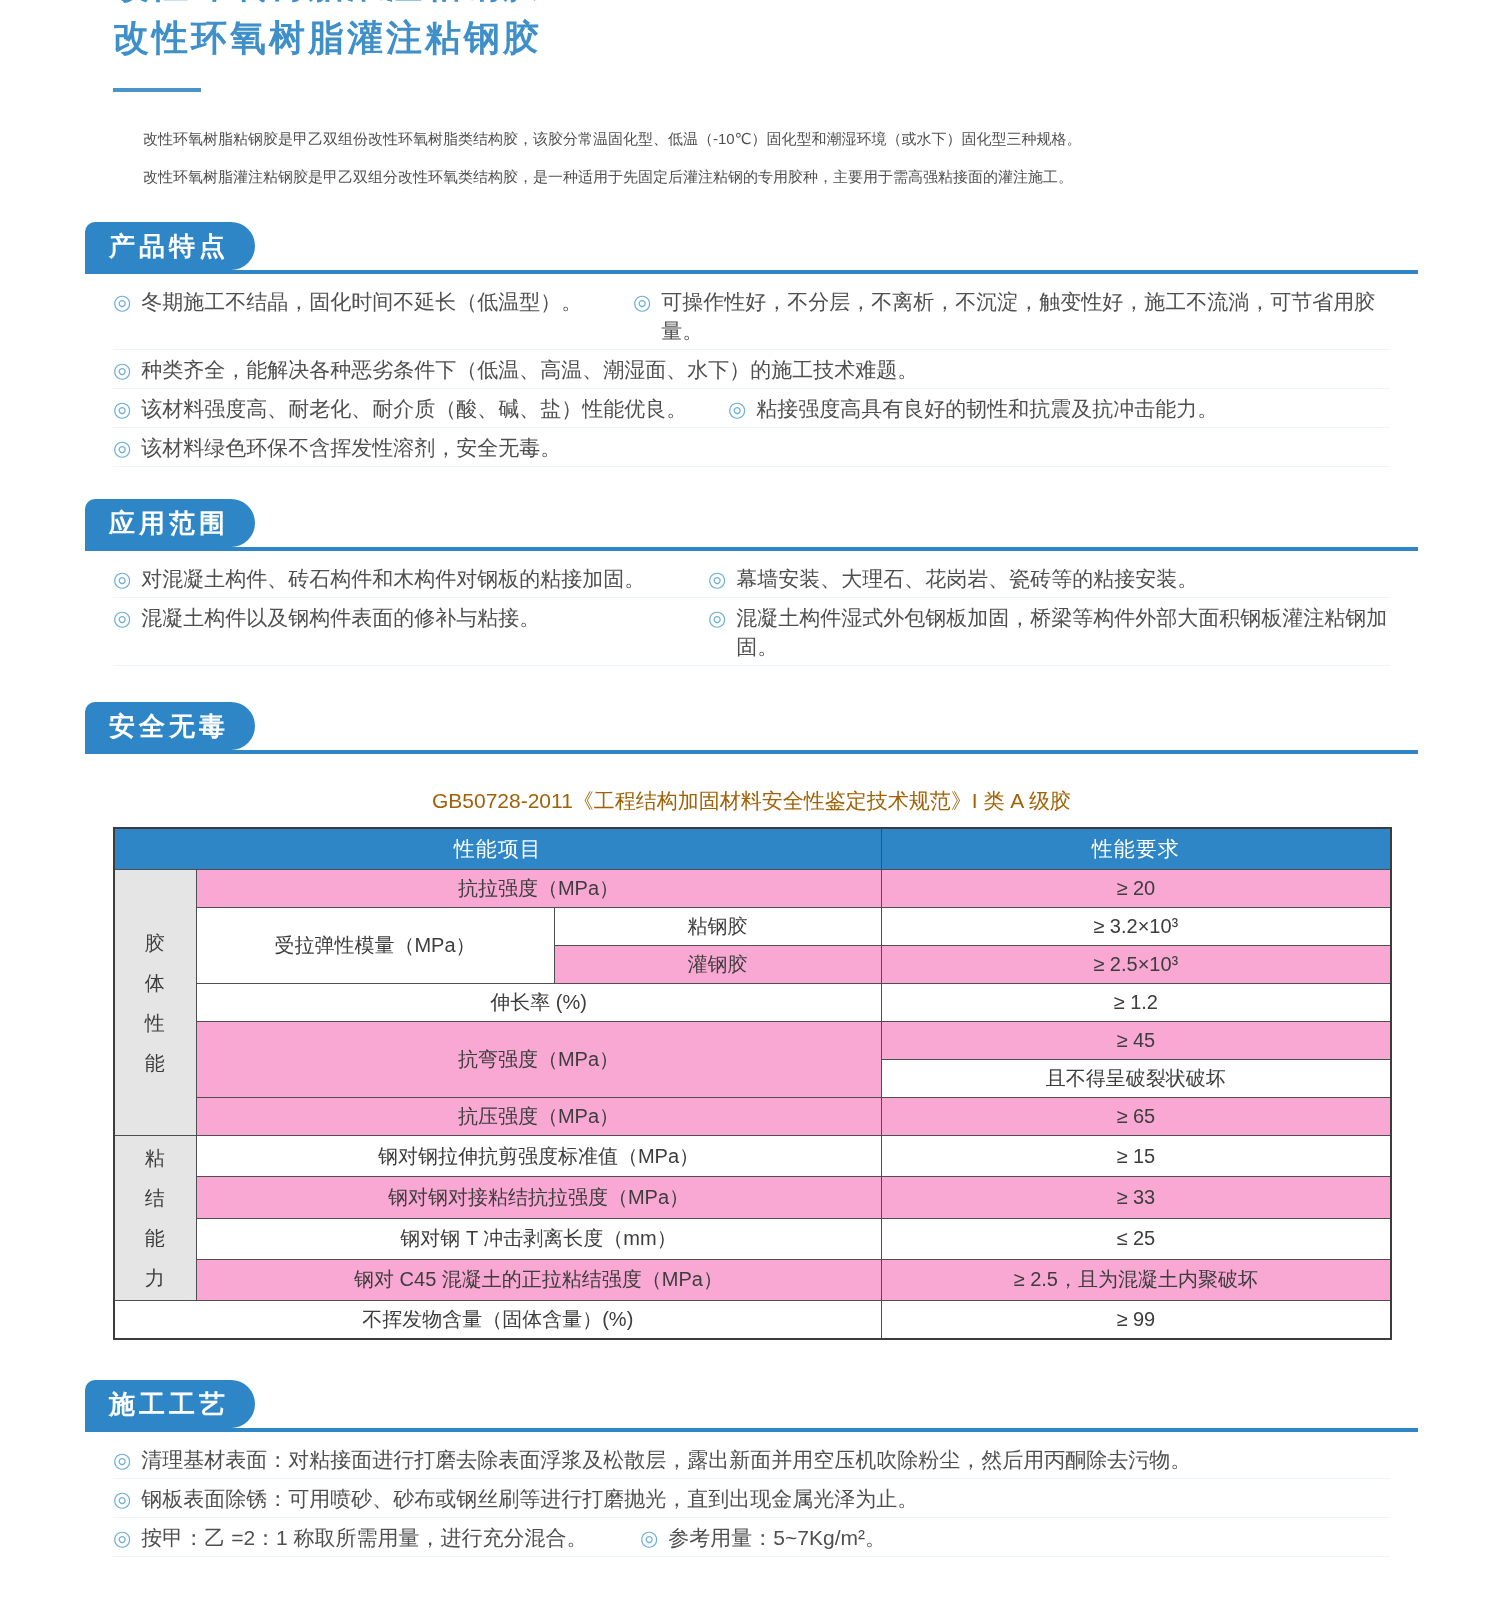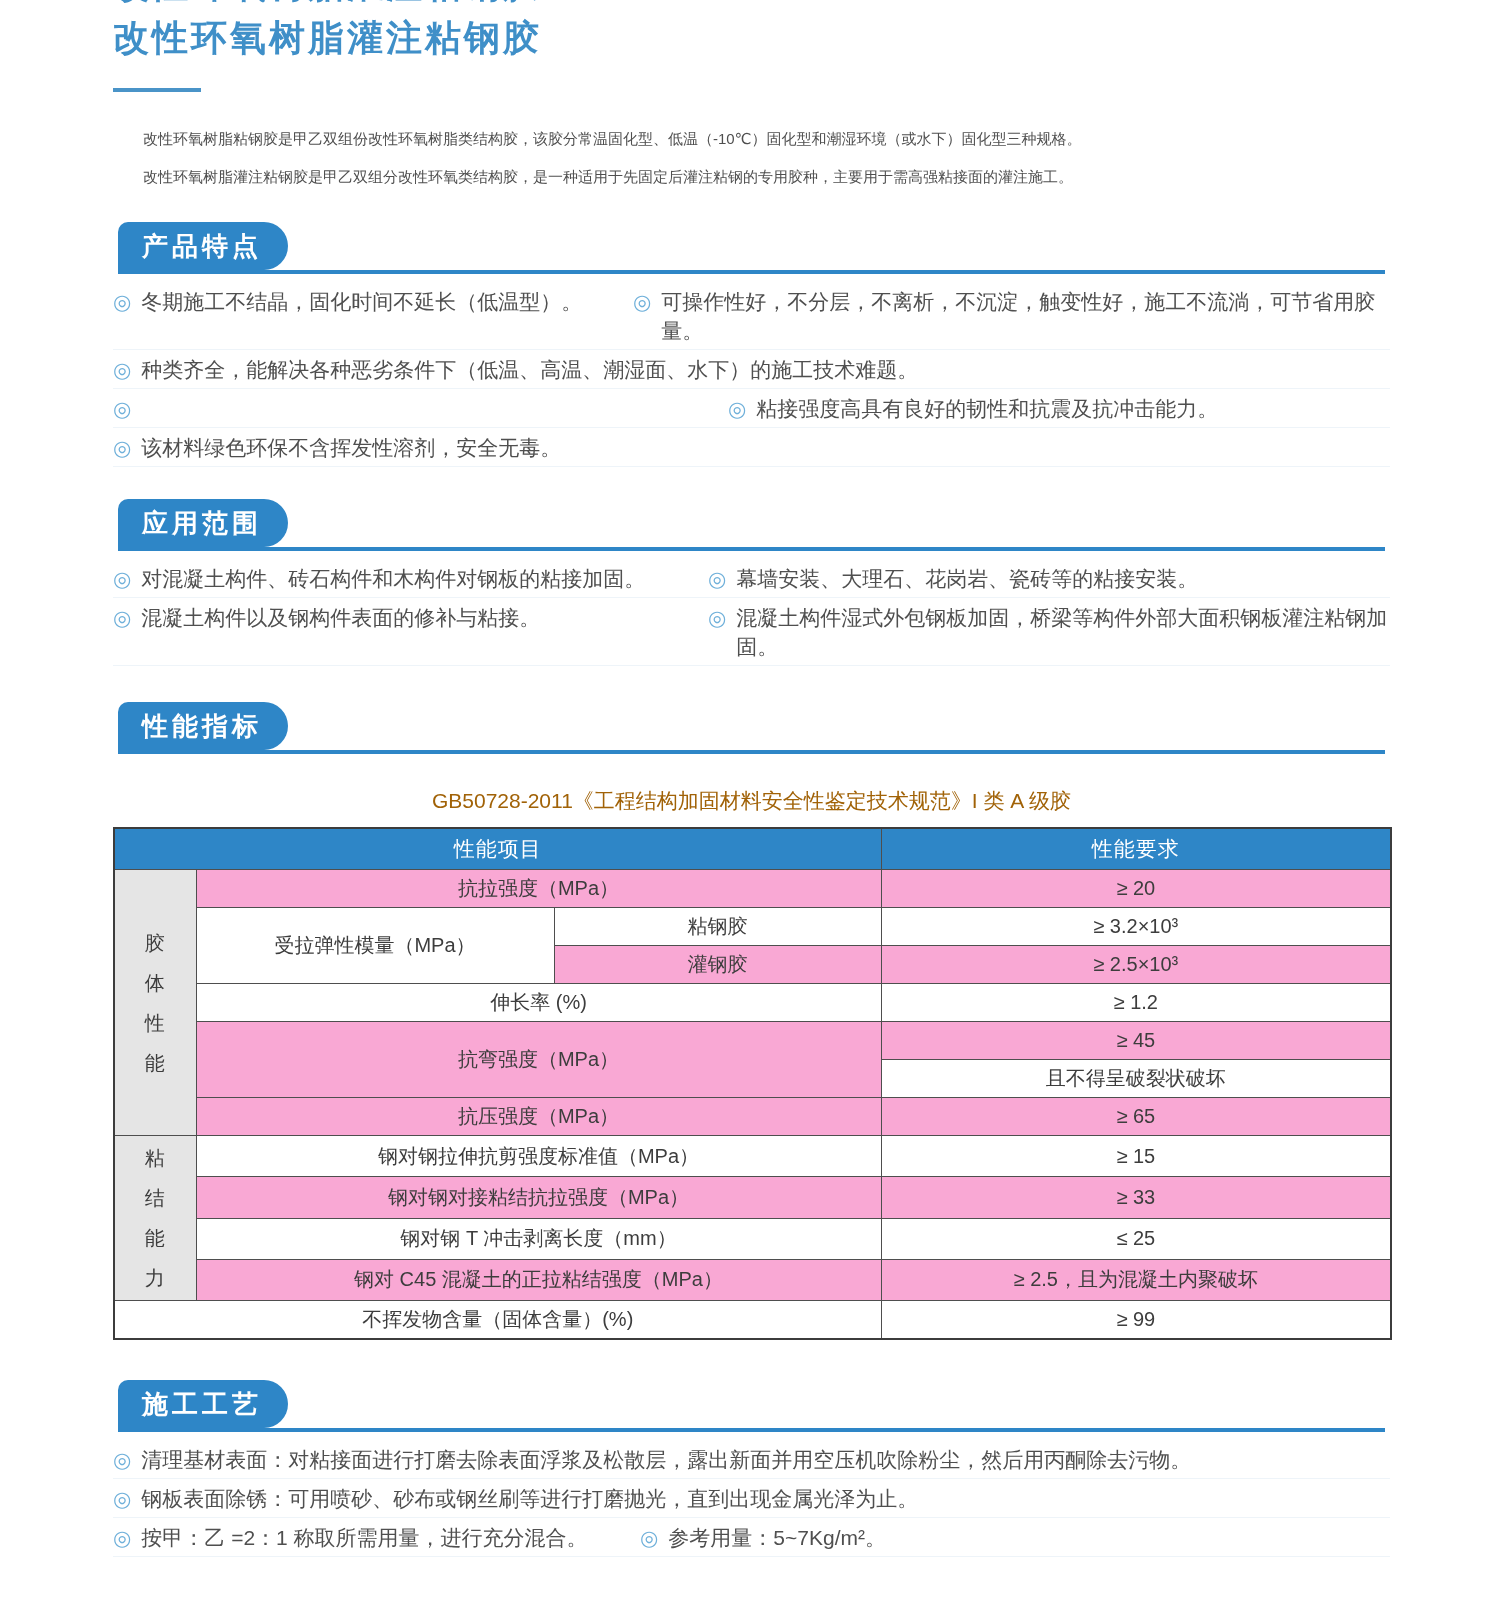--- a/index.html
+++ b/index.html
@@ -13,21 +13,21 @@
     display:block;margin-left:113px;font-size:36px;font-weight:bold;
     color:#3f8fc8;letter-spacing:3px;line-height:40px;transform:translateY(-35px);
   }
   .page-title{
     margin:10px 113px 0;font-size:36px;font-weight:bold;color:#3f8fc8;
     letter-spacing:3px;line-height:44px;
   }
   .title-underline{width:88px;height:4px;background:#4a94c8;margin:28px 0 0 113px;}
   .intro{margin:28px 113px 0;font-size:15px;line-height:38px;color:#4f4f4f;}
   .intro p{margin:0;text-indent:2em;}
-  .sec-head{margin:0 118px;border-bottom:4px solid #2e86c7;font-size:0;}
+  .sec-head{margin:0 85px;border-bottom:4px solid #2e86c7;font-size:0;}
   .badge{
     display:inline-block;background:#2e86c7;color:#ffffff;font-size:26px;
     font-weight:bold;letter-spacing:4px;padding:7px 26px 6px 24px;
     border-radius:10px 24px 24px 0;vertical-align:bottom;
   }
   .rows{margin:8px 113px 0;}
   .brow{
     display:flex;align-items:flex-start;padding:5px 0 4px;
     font-size:21px;line-height:29px;border-bottom:1px solid #eef4f9;
   }
@@ -83,20 +83,21 @@
     </div>
     <div class="brow">
       <div class="bitem">
         <span class="bicon">◎</span>
         <span>种类齐全，能解决各种恶劣条件下（低温、高温、潮湿面、水下）的施工技术难题。</span>
       </div>
     </div>
     <div class="brow">
       <div class="bitem w615">
         <span class="bicon">◎</span>
+        <span>该材料强度高、耐老化、耐介质（酸、碱、盐）性能优良。</span>
       </div>
       <div class="bitem">
         <span class="bicon">◎</span>
         <span>粘接强度高具有良好的韧性和抗震及抗冲击能力。</span>
       </div>
     </div>
     <div class="brow">
       <div class="bitem">
         <span class="bicon">◎</span>
         <span>该材料绿色环保不含挥发性溶剂，安全无毒。</span>
@@ -128,21 +129,21 @@
       <div class="bitem">
         <span class="bicon">◎</span>
         <span>混凝土构件湿式外包钢板加固，桥梁等构件外部大面积钢板灌注粘钢加固。</span>
       </div>
     </div>
   </div>
 </div>
 
 <div class="mt-performance">
   <div class="sec-head">
-    <span class="badge">性能指标</span>
+    <span class="badge">安全无毒</span>
   </div>
   <div class="tbl-caption">GB50728-2011《工程结构加固材料安全性鉴定技术规范》I 类 A 级胶</div>
   <table class="perf">
     <colgroup>
         <col style="width:82px">
         <col style="width:358px">
         <col style="width:327px">
         <col style="width:510px">
       </colgroup>
     <thead>

